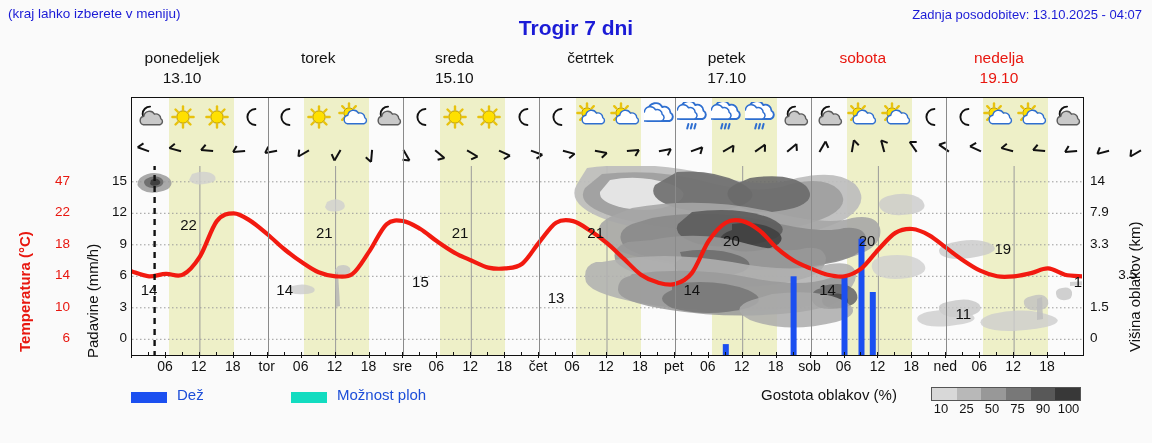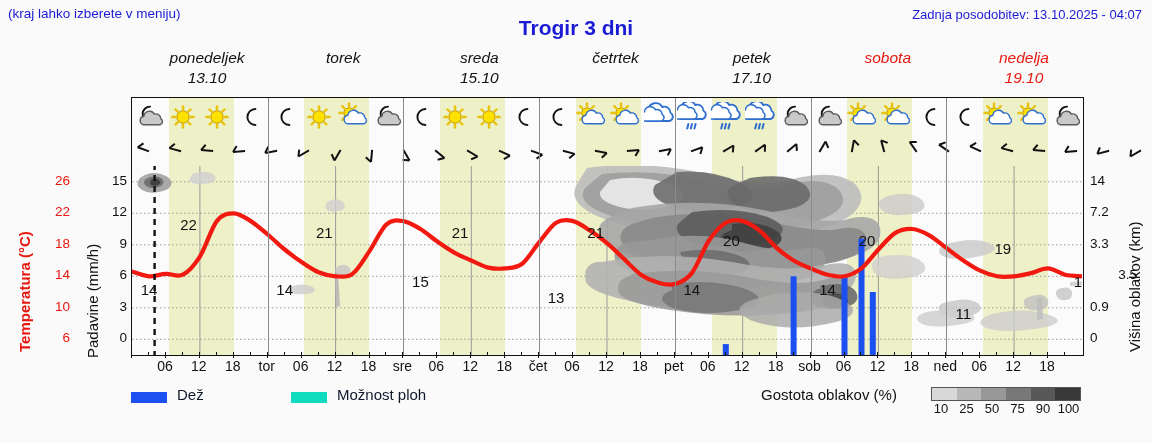--- a/index.html
+++ b/index.html
@@ -3,21 +3,21 @@
 <meta charset="utf-8">
 <style>
   html,body{margin:0;padding:0;background:#fafafa;}
   body{width:1152px;height:443px;font-family:"Liberation Sans",sans-serif;overflow:hidden;position:relative;}
   .abs{position:absolute;}
   
   #hdr-left{left:8px;top:6px;color:#1b1bd6;font-size:13.5px;}
   #hdr-title{left:0;top:16px;width:1152px;text-align:center;color:#1b1bd6;font-size:21px;font-weight:bold;}
   #hdr-right{right:10px;top:7px;color:#1b1bd6;font-size:13px;}
   
-  #dayrow{left:139px;top:48px;width:953px;height:45px;display:flex;font-style:italic;}
+  #dayrow{left:114px;top:48px;width:953px;height:45px;display:flex;}
   .daycell{flex:1 1 0;text-align:center;font-size:15.5px;line-height:20px;color:#111;}
   .daycell.weekend{color:#e8170f;}
   .daycell .dnum{display:block;}
   
   #frame{left:131px;top:97px;width:953px;height:259px;border:1.6px solid #111;box-sizing:border-box;background:#fbfbfb;}
   
   .band{position:absolute;top:0;bottom:0;background:#eef0c8;}
   
   .daysep{position:absolute;top:0;bottom:0;width:1px;background:#8a8a8a;}
   
@@ -35,72 +35,72 @@
   .axlab.red{color:#e8170f;}
   #tempTitle{color:#e8170f;font-size:15px;font-weight:bold;transform:rotate(-90deg);transform-origin:left top;white-space:nowrap;}
   #precTitle{color:#111;font-size:15px;transform:rotate(-90deg);transform-origin:left top;white-space:nowrap;}
   #cloudTitle{color:#111;font-size:15px;transform:rotate(-90deg);transform-origin:left top;white-space:nowrap;}
   
   #xlabels{left:131px;top:358px;width:953px;height:20px;}
   .xlab{position:absolute;font-size:14px;color:#111;transform:translateX(-50%);white-space:nowrap;}
   
   #legend{left:131px;top:386px;width:1010px;height:30px;}
   .lg-sw{position:absolute;width:36px;height:11px;top:6px;}
-  .lg-tx{position:absolute;font-size:15px;color:#0f172a;top:0px;}
+  .lg-tx{position:absolute;font-size:15px;color:#1d4ed8;top:0px;}
   #copy{position:absolute;left:370px;top:1px;color:#1b1bd6;font-size:14px;}
   #densTitle{position:absolute;left:630px;top:0px;font-size:15px;color:#111;}
   #densBarWrap{position:absolute;left:800px;top:1px;}
   #densBar{display:flex;width:150px;height:14px;border:1px solid #555;box-sizing:border-box;}
   #densBar div{flex:1 1 0;}
   #densTicks{position:relative;width:152px;height:16px;margin-top:0px;}
   #densTicks span{position:absolute;font-size:13px;color:#111;transform:translateX(-50%);}
 </style>
 </head>
 <body>
 
 <div class="abs" id="hdr-left">(kraj lahko izberete v meniju)</div>
-<div class="abs" id="hdr-title">Trogir 3 dni</div>
+<div class="abs" id="hdr-title">Trogir 7 dni</div>
 <div class="abs" id="hdr-right">Zadnja posodobitev: 13.10.2025 - 04:07</div>
 
 <div class="abs" id="dayrow">
     <div class="daycell"><span>ponedeljek</span><span class="dnum">13.10</span></div>
     <div class="daycell"><span>torek</span></div>
     <div class="daycell"><span>sreda</span><span class="dnum">15.10</span></div>
     <div class="daycell"><span>četrtek</span></div>
     <div class="daycell"><span>petek</span><span class="dnum">17.10</span></div>
     <div class="daycell weekend"><span>sobota</span></div>
     <div class="daycell weekend"><span>nedelja</span><span class="dnum">19.10</span></div>
   </div>
 
 <div class="abs" id="tempTitle" style="left:16px;top:352px;">Temperatura (°C)</div>
 <div class="abs" id="precTitle" style="left:84px;top:358px;">Padavine (mm/h)</div>
 <div class="abs" id="cloudTitle" style="left:1126px;top:352px;">Višina oblakov (km)</div>
 
 <div class="abs" id="tempTicks" style="left:40px;top:160px;width:30px;height:200px;">
-    <div class="axlab red" style="position: absolute; width: 100%; text-align: right; top: 12.75px;">26</div>
+    <div class="axlab red" style="position: absolute; width: 100%; text-align: right; top: 12.75px;">47</div>
     <div class="axlab red" style="position: absolute; width: 100%; text-align: right; top: 44.25px;">22</div>
     <div class="axlab red" style="position: absolute; width: 100%; text-align: right; top: 75.75px;">18</div>
     <div class="axlab red" style="position: absolute; width: 100%; text-align: right; top: 107.25px;">14</div>
     <div class="axlab red" style="position: absolute; width: 100%; text-align: right; top: 138.75px;">10</div>
     <div class="axlab red" style="position: absolute; width: 100%; text-align: right; top: 170.25px;">6</div>
   </div>
 <div class="abs" id="precTicks" style="left:103px;top:160px;width:24px;height:200px;">
     <div class="axlab" style="position: absolute; width: 100%; text-align: right; top: 12.75px;">15</div>
     <div class="axlab" style="position: absolute; width: 100%; text-align: right; top: 44.25px;">12</div>
     <div class="axlab" style="position: absolute; width: 100%; text-align: right; top: 75.75px;">9</div>
     <div class="axlab" style="position: absolute; width: 100%; text-align: right; top: 107.25px;">6</div>
     <div class="axlab" style="position: absolute; width: 100%; text-align: right; top: 138.75px;">3</div>
     <div class="axlab" style="position: absolute; width: 100%; text-align: right; top: 170.25px;">0</div>
   </div>
 <div class="abs" id="cloudTicks" style="left:1090px;top:160px;width:40px;height:200px;">
     <div class="axlab" style="position: absolute; width: 100%; text-align: left; top: 12.75px;">14</div>
-    <div class="axlab" style="position: absolute; width: 100%; text-align: left; top: 44.25px;">7.2</div>
+    <div class="axlab" style="position: absolute; width: 100%; text-align: left; top: 44.25px;">7.9</div>
     <div class="axlab" style="position: absolute; width: 100%; text-align: left; top: 75.75px;">3.3</div>
     <div class="axlab" style="position: absolute; width: 100%; text-align: right; top: 107.25px; margin-left: 7px;">3.5</div>
-    <div class="axlab" style="position: absolute; width: 100%; text-align: left; top: 138.75px;">0.9</div>
+    <div class="axlab" style="position: absolute; width: 100%; text-align: left; top: 138.75px;">1.5</div>
     <div class="axlab" style="position: absolute; width: 100%; text-align: left; top: 170.25px;">0</div>
   </div>
 
 <div class="abs" id="frame">
   <div id="bands">
       <div class="band" style="left: 36.756px; width: 65.0298px;"></div>
       <div class="band" style="left: 172.47px; width: 65.0298px;"></div>
       <div class="band" style="left: 308.185px; width: 65.0298px;"></div>
       <div class="band" style="left: 443.899px; width: 65.0298px;"></div>
       <div class="band" style="left: 579.613px; width: 65.0298px;"></div>

